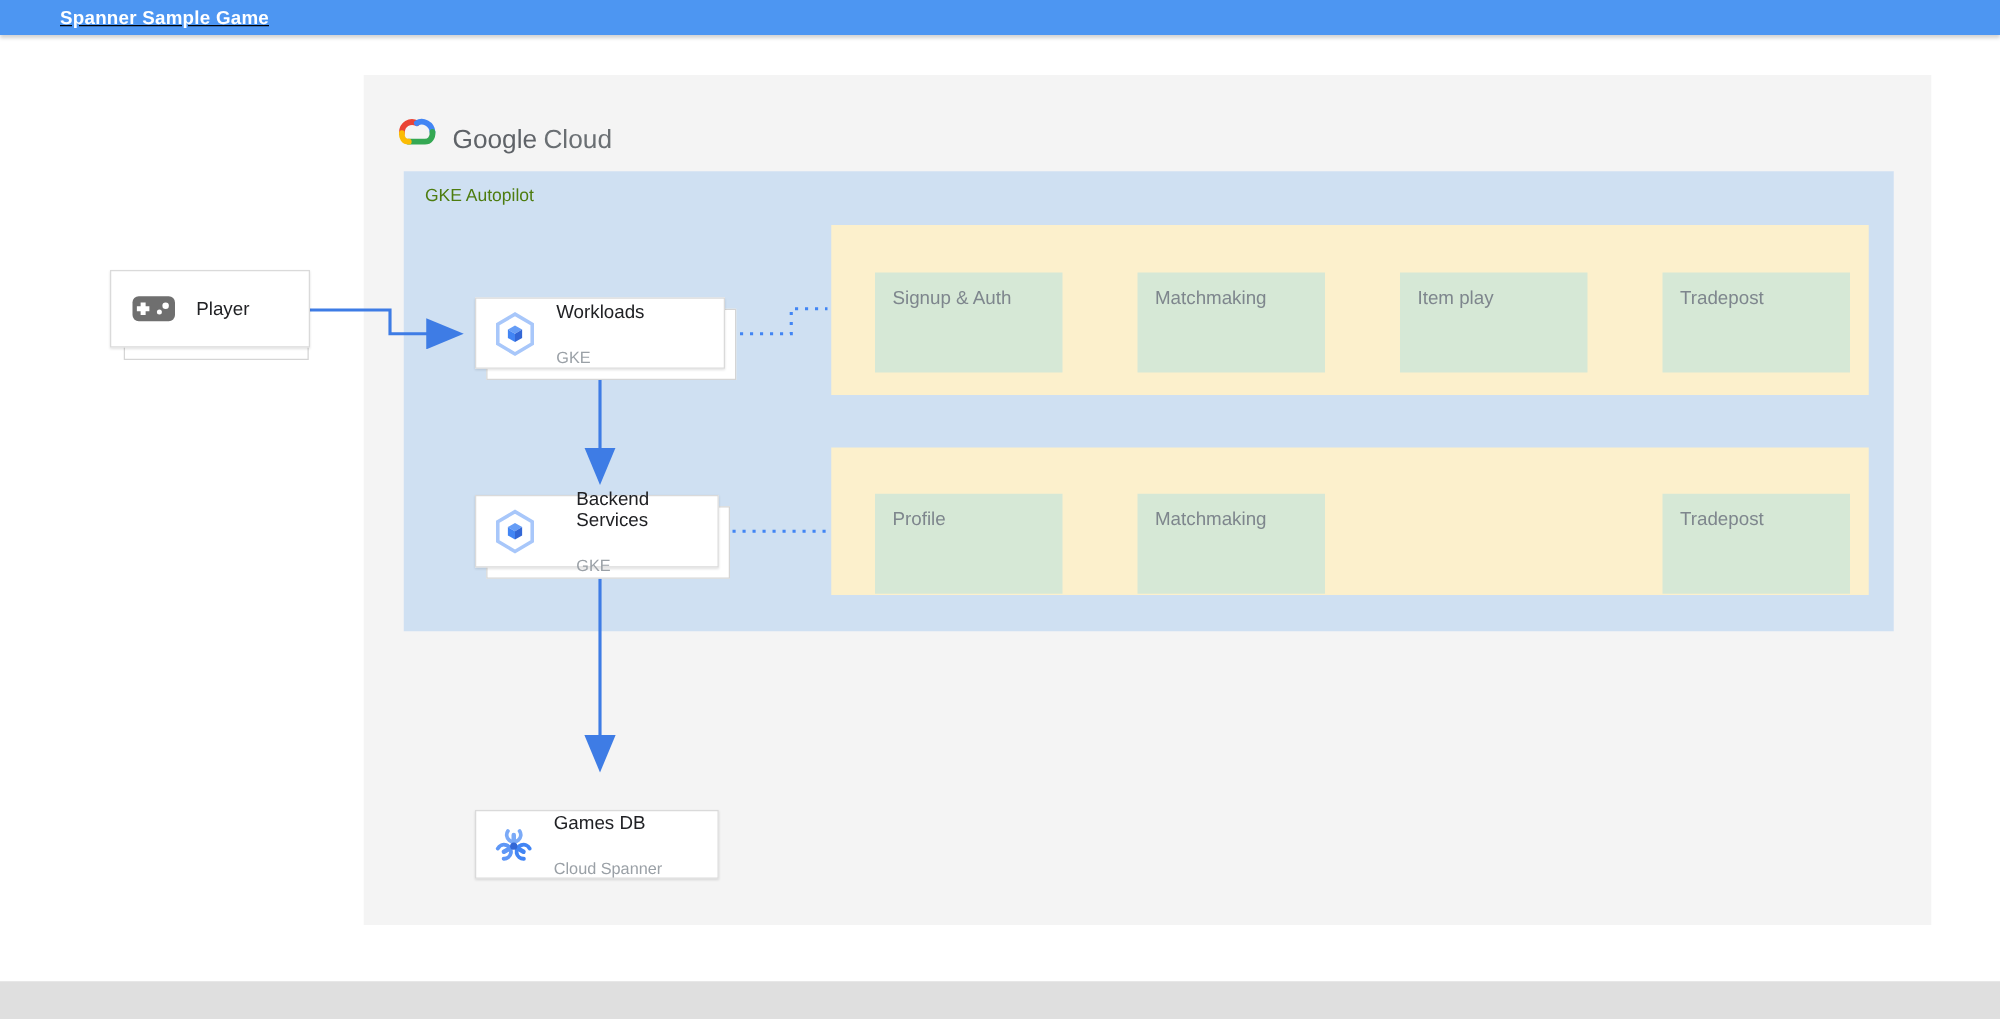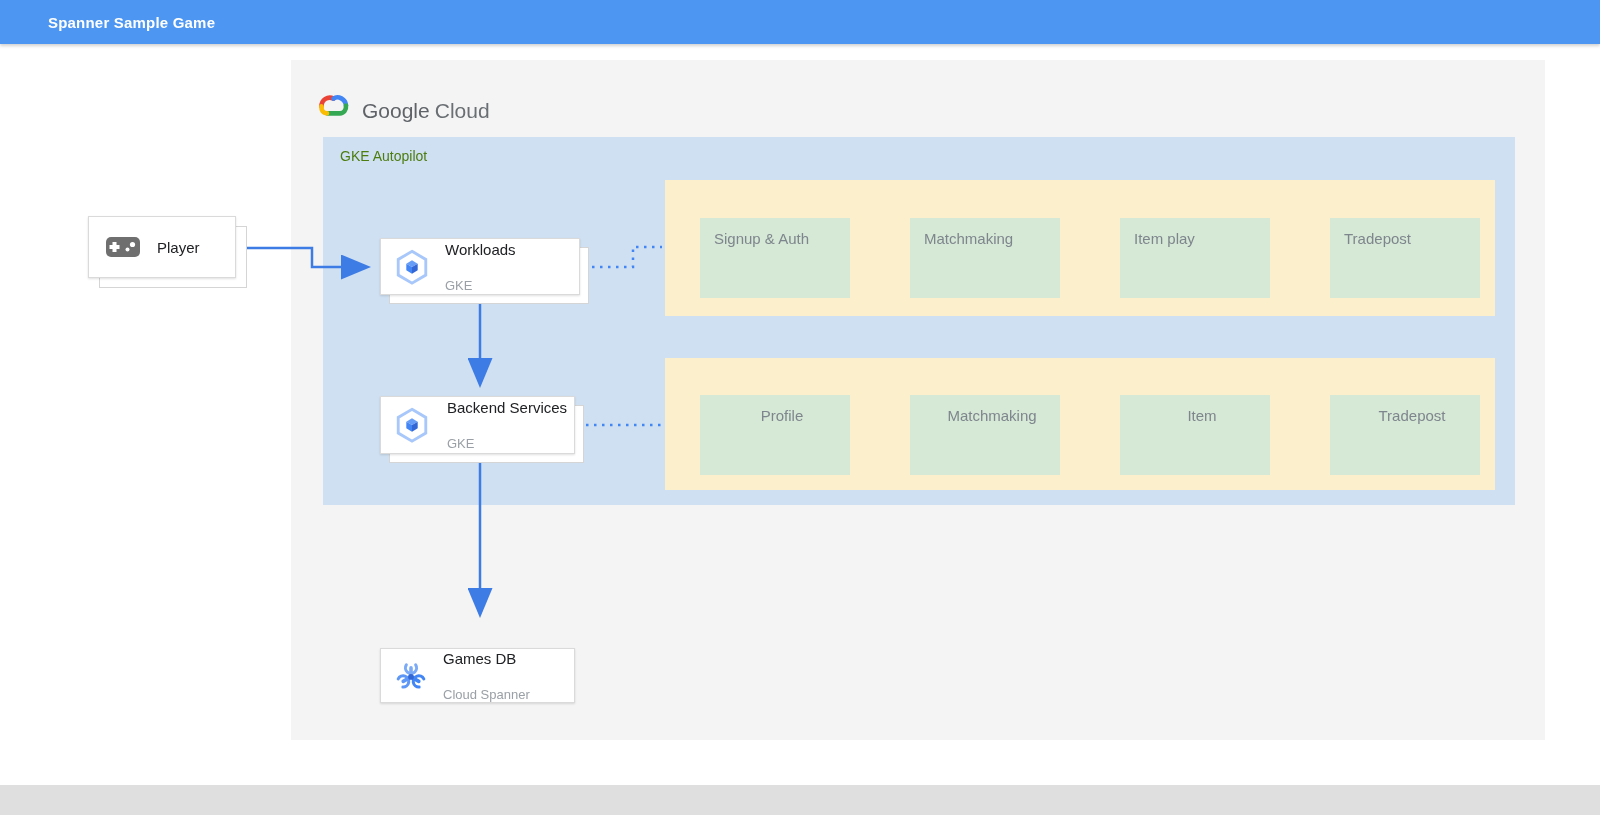--- a/index.html
+++ b/index.html
@@ -2,41 +2,41 @@
 <html><head>
 <meta charset="utf-8">
 <style>
   html,body{margin:0;padding:0;}
   body{
     width:1600px;height:815px;position:relative;background:#ffffff;
     font-family:"Liberation Sans","DejaVu Sans",sans-serif;overflow:hidden;
   }
   
   .app-header{
-    position:absolute;left:0;top:0;width:1600px;height:44px;
+    position:absolute;left:0;top:0;width:1600px;height:28px;
     background:#4d96f2;box-shadow:0 2px 3px rgba(0,0,0,.18);
-    display:flex;align-items:center;z-index:10;
+    display:flex;align-items:center;z-index:10;text-decoration:underline;
   }
   .app-header .title{color:#ffffff;font-size:15px;font-weight:700;letter-spacing:.2px;margin-left:48px;}
   
   .app-footer{position:absolute;left:0;top:785px;width:1600px;height:30px;background:#dfdfdf;}
   
   .panel{position:absolute;left:291px;top:60px;width:1254px;height:680px;background:#f4f4f4;}
   
   .gc-logo{position:absolute;left:315px;top:92px;display:flex;align-items:flex-end;gap:10px;}
   .gc-logo .wordmark{font-size:21px;color:#5f6368;}
   .gc-logo .wordmark .g{font-weight:500;}
   .gc-logo .wordmark .c{font-weight:400;margin-left:5px;color:#6a6f73;}
   
   .gke-box{position:absolute;left:323px;top:137px;width:1192px;height:368px;background:#cfe0f2;}
   .gke-label{position:absolute;left:17px;top:11px;font-size:14px;color:#4d7c0f;}
   
   .svc-row{position:absolute;left:665px;width:830px;background:#fcf0cc;}
   .svc-row.row1{top:180px;height:136px;}
-  .svc-row.row2{top:358px;height:132px;text-align:center;}
+  .svc-row.row2{top:358px;height:118px;}
   
   .svc{position:absolute;width:150px;height:80px;background:#d6e8d6;}
   .svc .svc-label{font-size:15px;color:#7e868d;padding:12px 0 0 14px;}
   .row1 .svc{top:38px;}
   .row2 .svc{top:37px;}
   .svc.c1{left:35px;}.svc.c2{left:245px;}.svc.c3{left:455px;}.svc.c4{left:665px;}
   
   .wires{position:absolute;left:0;top:0;width:1600px;height:815px;z-index:2;pointer-events:none;}
   
   .card{
@@ -45,28 +45,28 @@
     display:flex;align-items:center;box-sizing:border-box;
   }
   .card-back{
     position:absolute;background:#ffffff;border:1px solid #d5d5d5;z-index:2;box-sizing:border-box;
   }
   .card .icon{flex:0 0 auto;display:flex;align-items:center;justify-content:center;}
   .card .txt{display:flex;flex-direction:column;justify-content:center;}
   .card .t1{font-size:15px;color:#202124;}
   .card .t2{font-size:13px;color:#9aa0a6;margin-top:20px;}
   
-  .player-card{left:88px;top:216px;width:148px;height:62px;padding-left:16px;gap:16px;}
+  .player-card{left:88px;top:216px;width:160px;height:62px;padding-left:16px;gap:16px;}
   .player-back{left:99px;top:226px;width:148px;height:62px;}
   .player-card .t1{font-size:15px;color:#202124;}
   
   .workloads-card{left:380px;top:238px;width:200px;height:57px;padding-left:12px;gap:14px;align-items:center;}
   .workloads-back{left:389px;top:247px;width:200px;height:57px;}
   
-  .backend-card{left:380px;top:396px;width:195px;height:58px;padding-left:12px;gap:16px;}
+  .backend-card{left:380px;top:396px;width:195px;height:58px;padding-left:12px;gap:30px;}
   .backend-back{left:389px;top:405px;width:195px;height:58px;}
   
   .gamesdb-card{left:380px;top:648px;width:195px;height:55px;padding-left:12px;gap:14px;}
 </style>
 </head>
 <body>
 
 <div class="app-header">
   <div class="title">Spanner Sample Game</div>
 </div>
@@ -106,23 +106,20 @@
     </div>
 </div>
 
 <div class="svc-row row2">
   <div class="svc c1">
       <div class="svc-label">Profile</div>
     </div>
   <div class="svc c2">
       <div class="svc-label">Matchmaking</div>
     </div>
-  <div class="svc c3">
-      <div class="svc-label">Item</div>
-    </div>
   <div class="svc c4">
       <div class="svc-label">Tradepost</div>
     </div>
 </div>
 
 <svg class="wires">
   <defs>
     <marker id="arrow" markerWidth="12" markerHeight="10" refX="10" refY="5" orient="auto">
       <path d="M0,0 L12,5 L0,10 Z" fill="#3e7ce5"></path>
     </marker>

